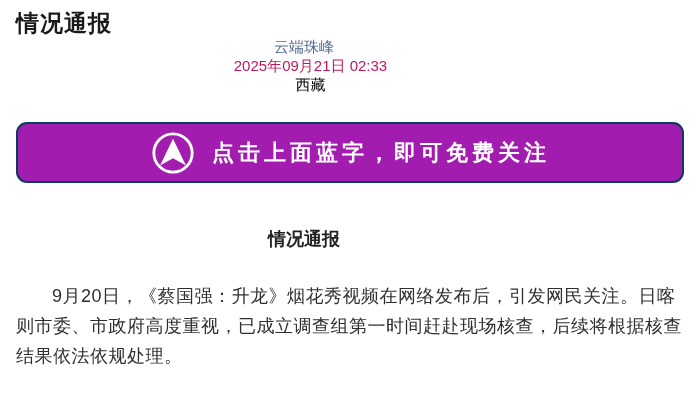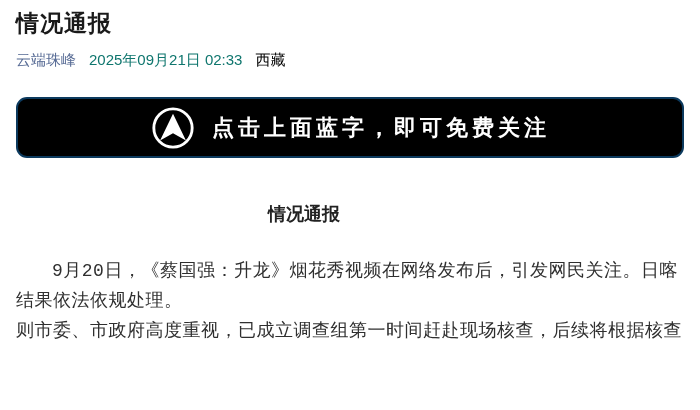--- a/index.html
+++ b/index.html
@@ -17,43 +17,43 @@
     padding: 8px 16px 0 16px;
   }
   .article-title {
     font-size: 23px;
     font-weight: 700;
     color: #1a1a1a;
     line-height: 30px;
     letter-spacing: 1px;
   }
   .byline {
-    margin-top: 13px;
     font-size: 15px;
     display: flex;
-    align-items: flex-start;
+    align-items: center;
+    flex-direction: column;
   }
   .account-name {
     color: #576b95;
     font-weight: 500;
     cursor: pointer;
   }
   .publish-date {
-    color: #0f766e;
+    color: #be185d;
     margin-left: 13px;
   }
   .publish-location {
     color: #000000;
     margin-left: 13px;
   }
   .follow-banner {
     margin-top: 27px;
     height: 61px;
     width: 668px;
-    background: #000000;
+    background: #a21caf;
     border: 2px solid #0c3a5e;
     border-radius: 11px;
     display: flex;
     align-items: center;
     justify-content: center;
     cursor: pointer;
   }
   .banner-icon {
     width: 46px;
     height: 46px;
@@ -77,21 +77,20 @@
     font-weight: 700;
     color: #222222;
     line-height: 20px;
   }
   .article-body {
     margin-top: 32px;
     font-size: 18px;
     line-height: 30px;
     color: #2f2f2f;
     letter-spacing: 0.5px;
-    font-family: Liberation Mono, monospace;
   }
   .body-line { white-space: nowrap; }
   .body-line.indent { padding-left: 2em; }
 </style>
 </head>
 <body>
 
 <div class="page">
 
   <h1 class="article-title">情况通报</h1>
@@ -110,18 +109,18 @@
       </svg>
     </span>
     <span class="banner-text">点击上面蓝字，即可免费关注</span>
   </div>
 
   <h2 class="article-heading">情况通报</h2>
 
   <div class="article-body">
     <div class="paragraph">
       <div class="body-line indent">9月20日，《蔡国强：升龙》烟花秀视频在网络发布后，引发网民关注。日喀</div>
+      <div class="body-line">则市委、市政府高度重视，已成立调查组第一时间赶赴现场核查，后续将根据核查</div>
       <div class="body-line">结果依法依规处理。</div>
-      <div class="body-line">则市委、市政府高度重视，已成立调查组第一时间赶赴现场核查，后续将根据核查</div>
     </div>
   </div>
 
 </div>
 
 </body></html>

